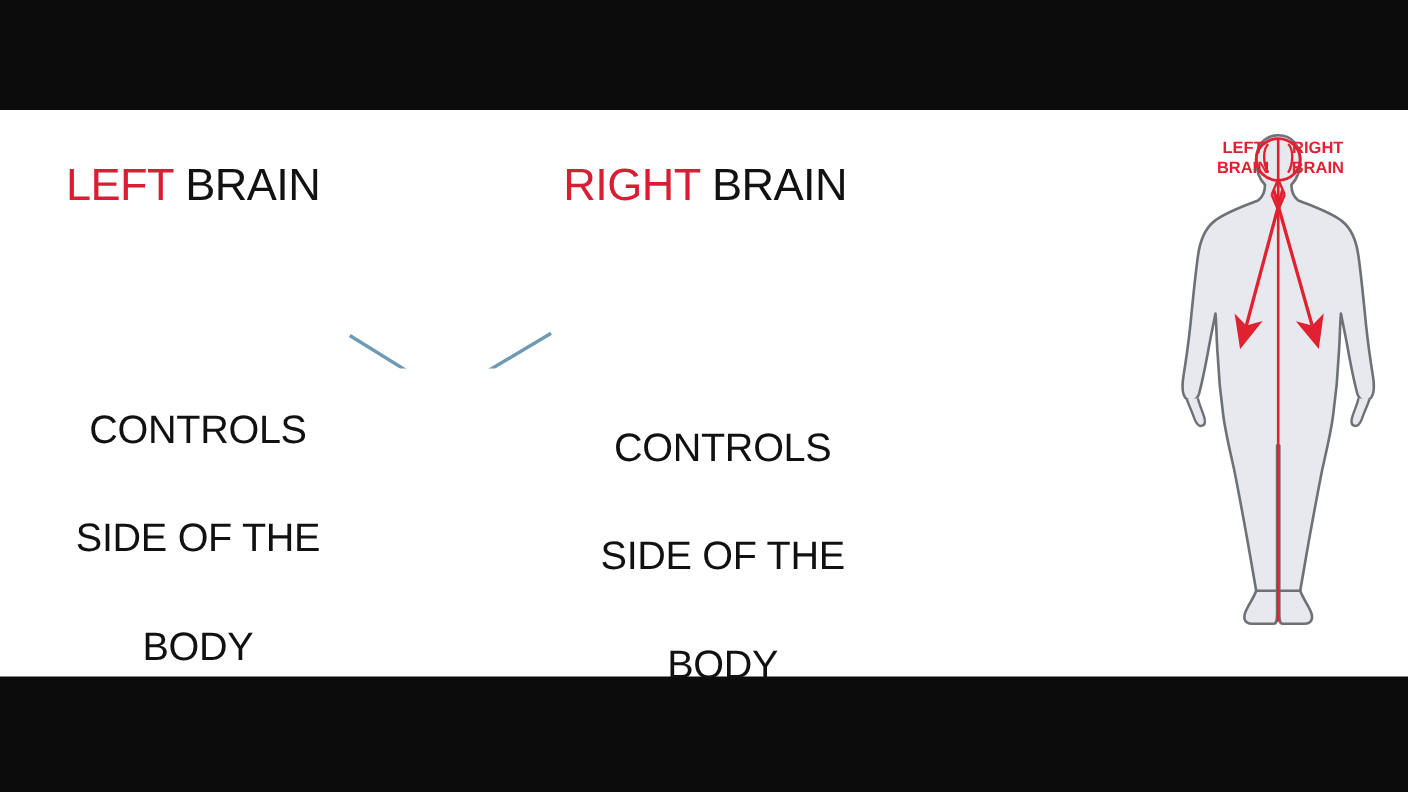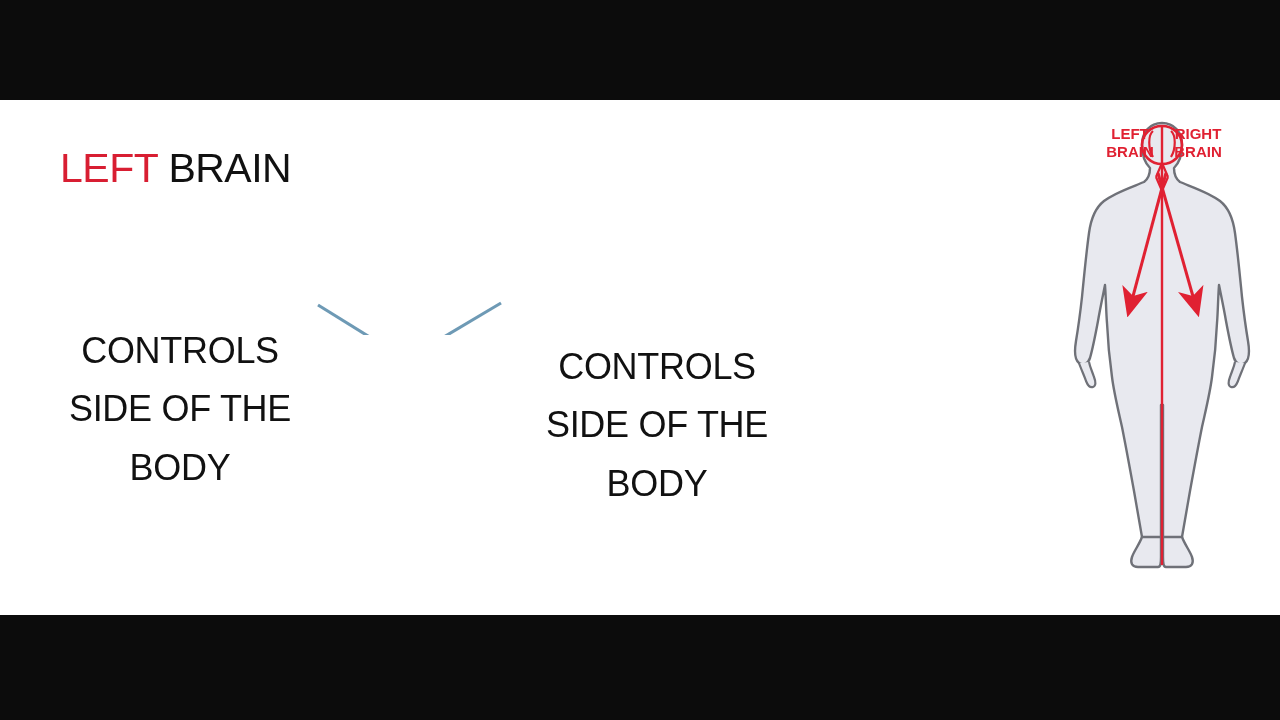--- a/index.html
+++ b/index.html
@@ -74,36 +74,39 @@
   }
 
   #figure-wrap {
     position: absolute;
     left: 1062px;
     top: 5px;
     width: 200px;
     height: 475px;
   }
 
-  .nowrap { white-space: nowrap; }
+  .nowrap { white-space: nowrap; margin-top: 40px; }
 </style>
 </head>
 <body>
 
 <div id="stage">
 
   <div class="letterbox" id="bar-top"></div>
   <div class="letterbox" id="bar-bottom"></div>
 
   <div id="content-panel">
 
     <div class="heading" id="heading-left">
       <span class="hl">LEFT</span><span> BRAIN</span>
     </div>
 
+    <div class="heading" id="heading-right">
+      <span class="hl">RIGHT</span><span> BRAIN</span>
+    </div>
 
     <div id="cross-arrows">
       <svg width="240" height="140" viewBox="0 0 240 140" xmlns="http://www.w3.org/2000/svg">
         <defs>
           <marker id="ah-l" markerWidth="9" markerHeight="9" refX="5.4" refY="4.5" orient="auto">
             <path d="M0.6,4.5 L9,1.1 L7.1,4.5 L9,7.9 Z" fill="#6e9ab5"></path>
           </marker>
           <marker id="ah-r" markerWidth="9" markerHeight="9" refX="5.4" refY="4.5" orient="auto">
             <path d="M0.6,4.5 L9,1.1 L7.1,4.5 L9,7.9 Z" fill="#6e9ab5"></path>
           </marker>

